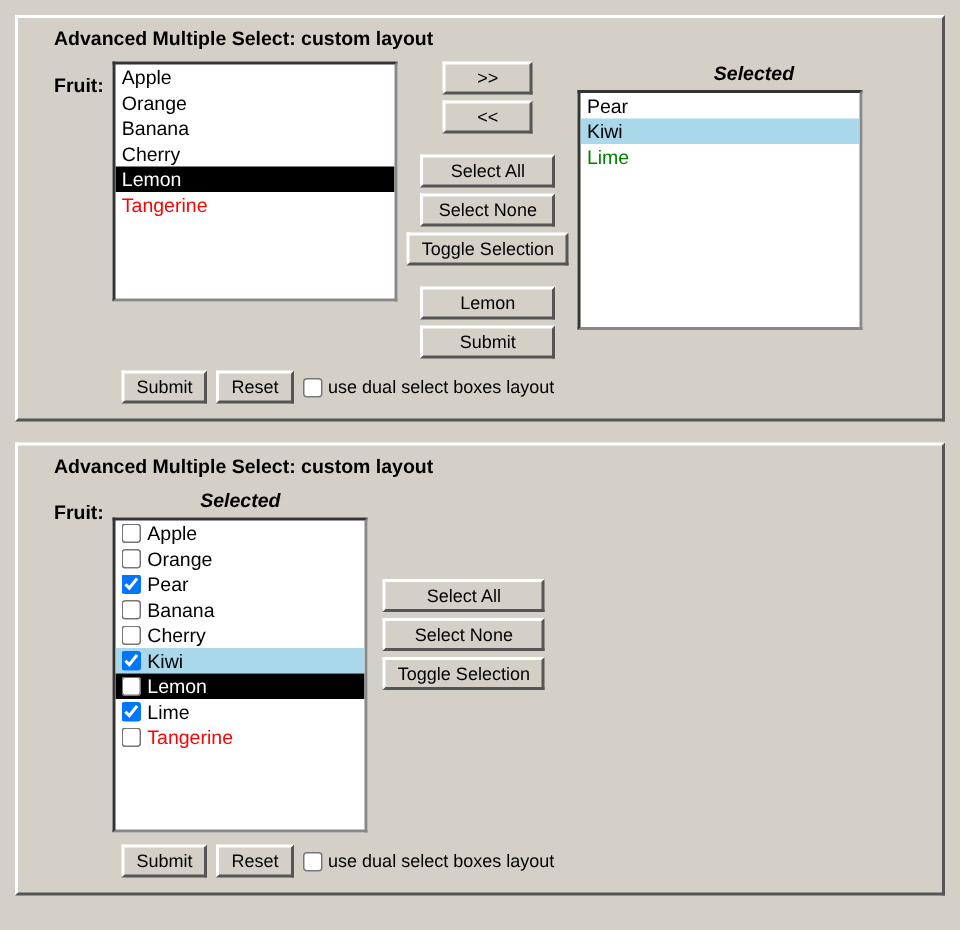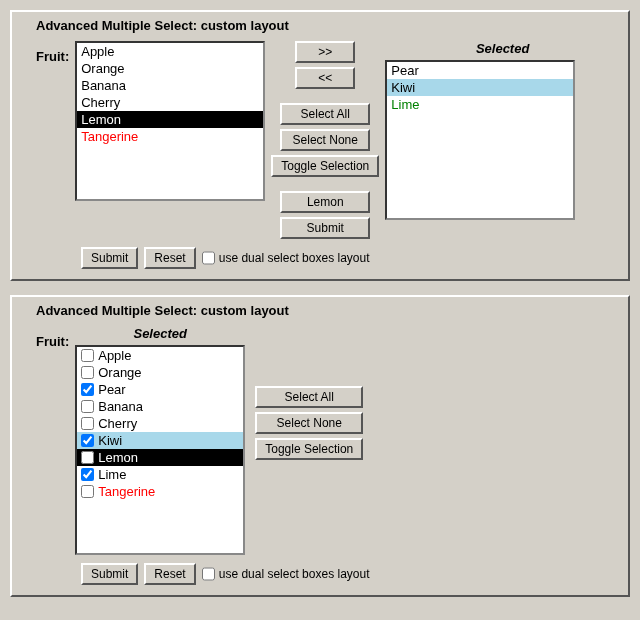--- a/index.html
+++ b/index.html
@@ -123,20 +123,21 @@
     .bottom-bar {
       display: flex;
       align-items: center;
       gap: 6px;
       margin-top: 8px;
       margin-left: 45px;
     }
 
     .checkbox-label {
       display: flex;
+      align-items: center;
       gap: 4px;
       font-size: 12px;
     }
 
     
     .single-layout {
       display: flex;
       align-items: flex-start;
       gap: 10px;
       flex: 1;

